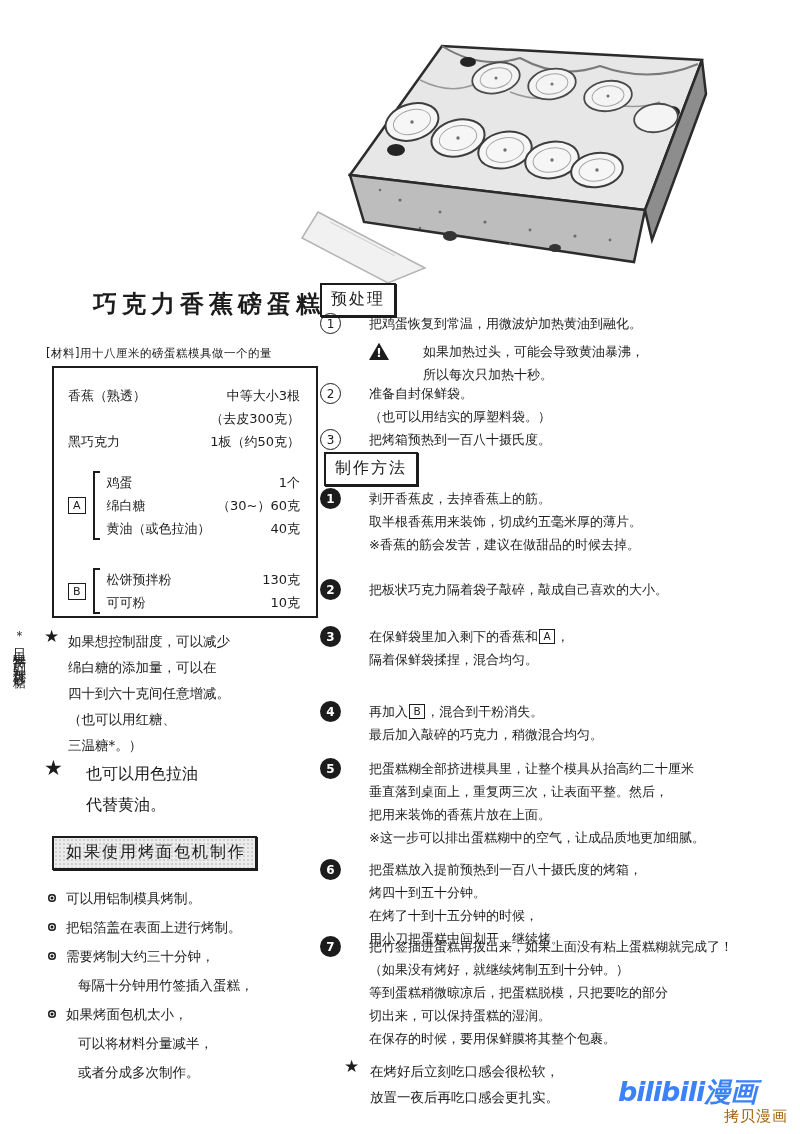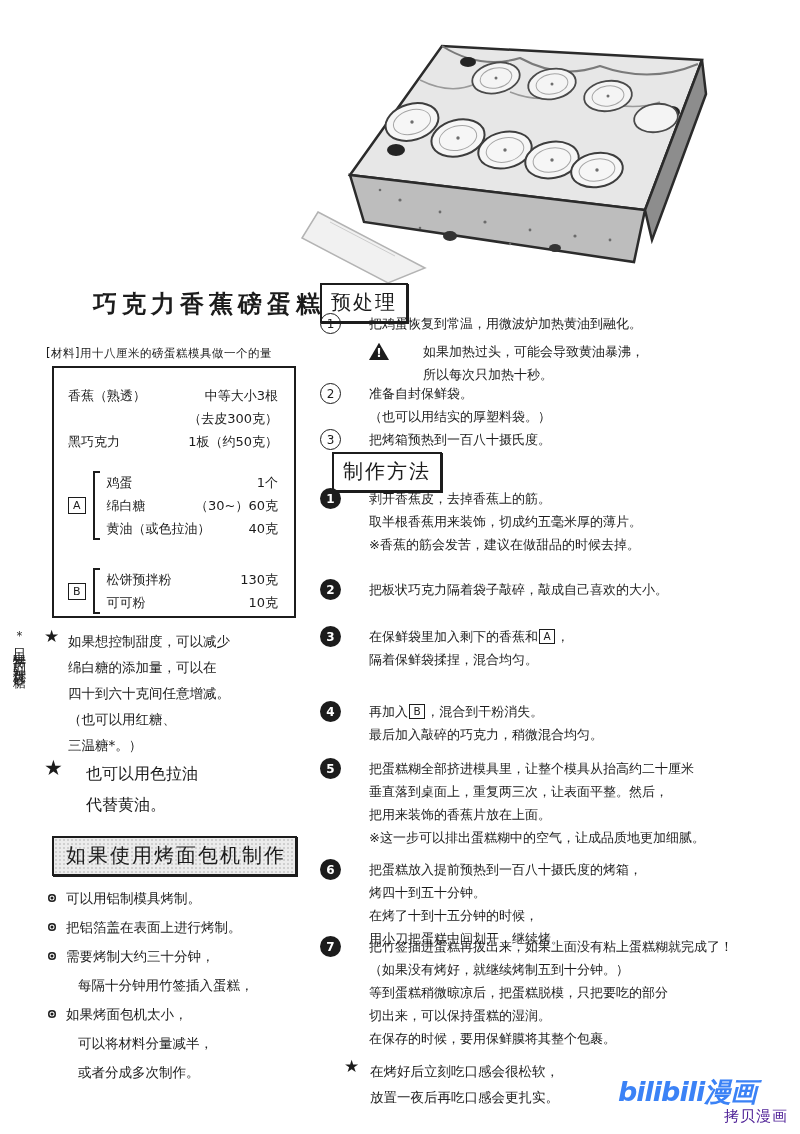--- a/index.html
+++ b/index.html
@@ -4,34 +4,34 @@
 <style>
   * { margin:0; padding:0; box-sizing:border-box; }
   html,body { background:#fff; }
   .page {
     position:relative; width:800px; height:1134px; background:#ffffff;
     font-family:"DejaVu Sans", sans-serif; color:#1c1c1c; overflow:hidden;
   }
   
   .hdr-box {
     position:absolute; display:inline-block; border:2px solid #1c1c1c;
-    padding:4px 9px 5px; font-size:20px; letter-spacing:2px; background:#fff;
+    padding:4px 9px 5px; font-size:16px; letter-spacing:2px; background:#fff;
     box-shadow:1px 1px 0 #1c1c1c;
   }
   .hdr-shaded {
     background-color:#ececec;
     background-image:radial-gradient(#cfcfcf 0.8px, transparent 0.9px);
     background-size:4px 4px;
     padding-left:12px;
   }
   
   .title { position:absolute; left:46px; top:288px; font-size:24px; font-weight:bold; letter-spacing:5px;margin-left:47px; }
   .mat-header { position:absolute; left:46px; top:346px; font-size:11.5px; letter-spacing:0.5px; }
   .ing-box {
-    position:absolute; left:52px; top:366px; width:244px; height:252px;
+    position:absolute; left:52px; top:366px; width:266px; height:252px;
     border:2.5px solid #1c1c1c; padding:16px 16px 12px 14px; font-size:13px;
   }
   .ing-row { display:flex; justify-content:space-between; line-height:23px; }
   .ing-row .amt { text-align:left; }
   .ing-group { display:flex; align-items:stretch; margin-top:18px; }
   .g-label {
     align-self:center; border:1.6px solid #1c1c1c; font-size:11px; line-height:1;
     padding:2px 4px; margin-right:7px;
   }
   .bracket { width:7px; border:2px solid #1c1c1c; border-right:none; margin-right:7px; }
@@ -84,21 +84,21 @@
   }
   .final-note { left:344px; top:1058px; }
   .final-note .body { margin-left:26px; }
   .final-note .nl { line-height:26px; }
   
   .wm { position:absolute; right:12px; bottom:6px; width:170px; height:60px; }
   .wm-logo {
     position:absolute; left:0; top:6px; font-size:27px; font-weight:bold; font-style:italic;
     color:#3b82f6; letter-spacing:-1px; white-space:nowrap;
   }
-  .wm-label { position:absolute; right:0; bottom:2px; font-size:15px; color:#4c1d95; letter-spacing:1px; }
+  .wm-label { position:absolute; right:0; bottom:2px; font-size:15px; color:#a16207; letter-spacing:1px; }
   
   .cake { position:absolute; left:300px; top:0; }
 </style>
 </head>
 <body>
 
 <div class="page">
 
   <svg class="cake" width="440" height="285" viewBox="0 0 440 285">
 
@@ -276,21 +276,21 @@
     </div>
   </div>
 
   <div class="rstep" style="left:320px; top:428px;">
     <span class="num-o">3</span>
     <div class="slines">
         <div class="sl">把烤箱预热到一百八十摄氏度。</div>
       </div>
   </div>
 
-  <div class="hdr-box" style="left:332px; top:452px;">制作方法</div>
+  <div class="hdr-box" style="left:324px; top:452px;">制作方法</div>
 
   <div class="rstep" style="left:320px; top:487px;">
     <span class="num-f">1</span>
     <div class="slines">
       <div class="sl">剥开香蕉皮，去掉香蕉上的筋。</div>
       <div class="sl">取半根香蕉用来装饰，切成约五毫米厚的薄片。</div>
       <div class="sl">※香蕉的筋会发苦，建议在做甜品的时候去掉。</div>
     </div>
   </div>
 

